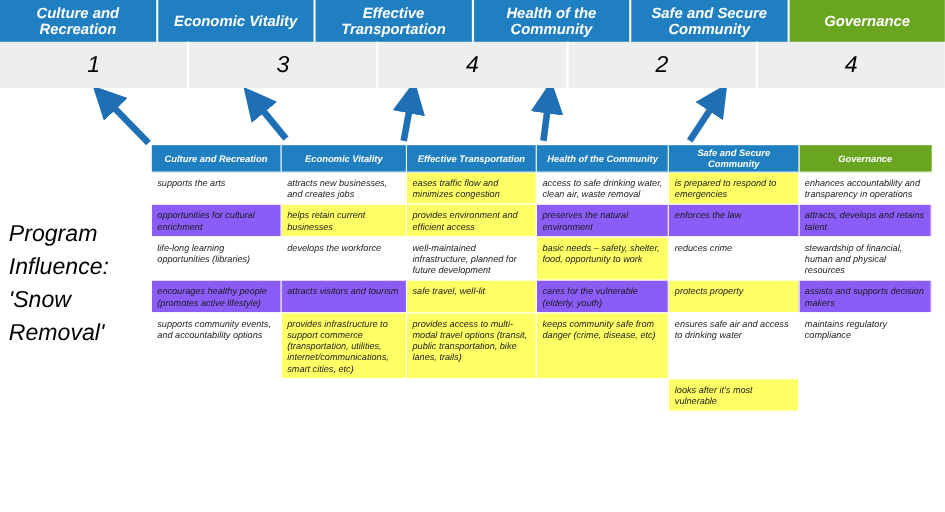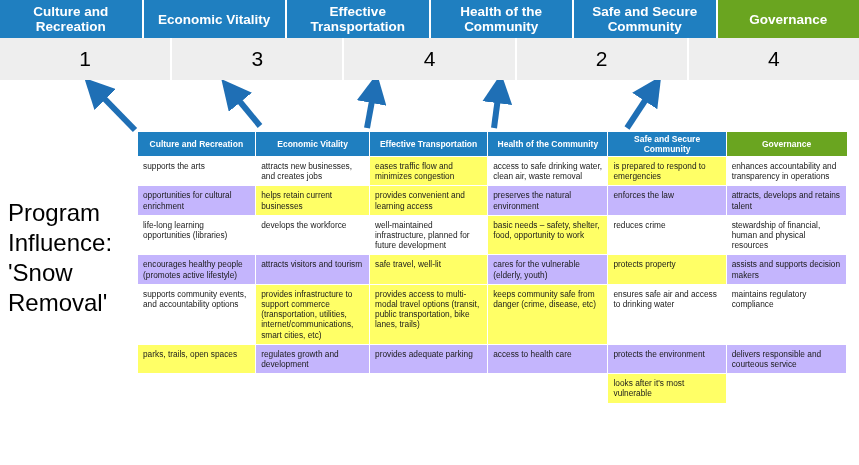--- a/index.html
+++ b/index.html
@@ -7,20 +7,21 @@
     margin: 0; padding: 0;
     width: 859px; height: 465px;
     background: #ffffff;
     font-family: "Liberation Sans", sans-serif;
   }
   #root {
     position: relative;
     width: 859px;
     height: 465px;
     overflow: hidden;
+    font-style: italic;
   }
 
   
   .top-wrap {
     position: absolute;
     left: 0; top: 0;
     width: 859px;
   }
   .top-header {
     display: flex;
@@ -64,21 +65,21 @@
     left: 0; top: 80px;
     width: 859px; height: 55px;
   }
 
   
   .caption {
     position: absolute;
     left: 8px;
     top: 198px;
     width: 128px;
-    font-size: 24px;
+    font-size: 21px;
     line-height: 30px;
     color: #000000;
     text-align: left;
   }
 
   
   .matrix {
     position: absolute;
     left: 137px;
     top: 132px;
@@ -109,21 +110,21 @@
   .matrix td {
     font-size: 8.3px;
     line-height: 10.2px;
     color: #1a1a1a;
     vertical-align: top;
     padding: 4px 5px;
     border: 1px solid #ffffff;
     background: #ffffff;
     margin-top: 38px;
   }
-  .matrix tr.shade td { background: #c4b5fd; }
+  .matrix tr.shade td { background: #8b5cf6; }
   .matrix td.hl { background: #ffff66 !important; }
   .matrix td.empty { background: #ffffff !important; border-color:#ffffff; }
   .matrix tr.shade td.empty { background: #ffffff !important; }
 </style>
 </head>
 <body>
 
 <div id="root">
 
   <div class="top-wrap">
@@ -195,21 +196,21 @@
         <td>supports the arts</td>
         <td>attracts new businesses, and creates jobs</td>
         <td class="hl">eases traffic flow and minimizes congestion</td>
         <td>access to safe drinking water, clean air, waste removal</td>
         <td class="hl">is prepared to respond to emergencies</td>
         <td>enhances accountability and transparency in operations</td>
       </tr>
       <tr class="shade">
         <td>opportunities for cultural enrichment</td>
         <td class="hl">helps retain current businesses</td>
-        <td class="hl">provides convenient and learning access</td>
+        <td class="hl">provides environment and efficient access</td>
         <td>preserves the natural environment</td>
         <td>enforces the law</td>
         <td>attracts, develops and retains talent</td>
       </tr>
       <tr>
         <td>life-long learning opportunities (libraries)</td>
         <td>develops the workforce</td>
         <td>well-maintained infrastructure, planned for future development</td>
         <td class="hl">basic needs – safety, shelter, food, opportunity to work</td>
         <td>reduces crime</td>
@@ -225,28 +226,20 @@
       </tr>
       <tr>
         <td>supports community events, and accountability options</td>
         <td class="hl">provides infrastructure to support commerce (transportation, utilities, internet/communications, smart cities, etc)</td>
         <td class="hl">provides access to multi-modal travel options (transit, public transportation, bike lanes, trails)</td>
         <td class="hl">keeps community safe from danger (crime, disease, etc)</td>
         <td>ensures safe air and access to drinking water</td>
         <td>maintains regulatory compliance</td>
       </tr>
       <tr class="shade">
-        <td class="hl">parks, trails, open spaces</td>
-        <td>regulates growth and development</td>
-        <td>provides adequate parking</td>
-        <td>access to health care</td>
-        <td>protects the environment</td>
-        <td>delivers responsible and courteous service</td>
-      </tr>
-      <tr class="shade">
         <td class="empty"></td>
         <td class="empty"></td>
         <td class="empty"></td>
         <td class="empty"></td>
         <td class="hl">looks after it's most vulnerable</td>
         <td class="empty"></td>
       </tr>
     </tbody>
   </table>
 

